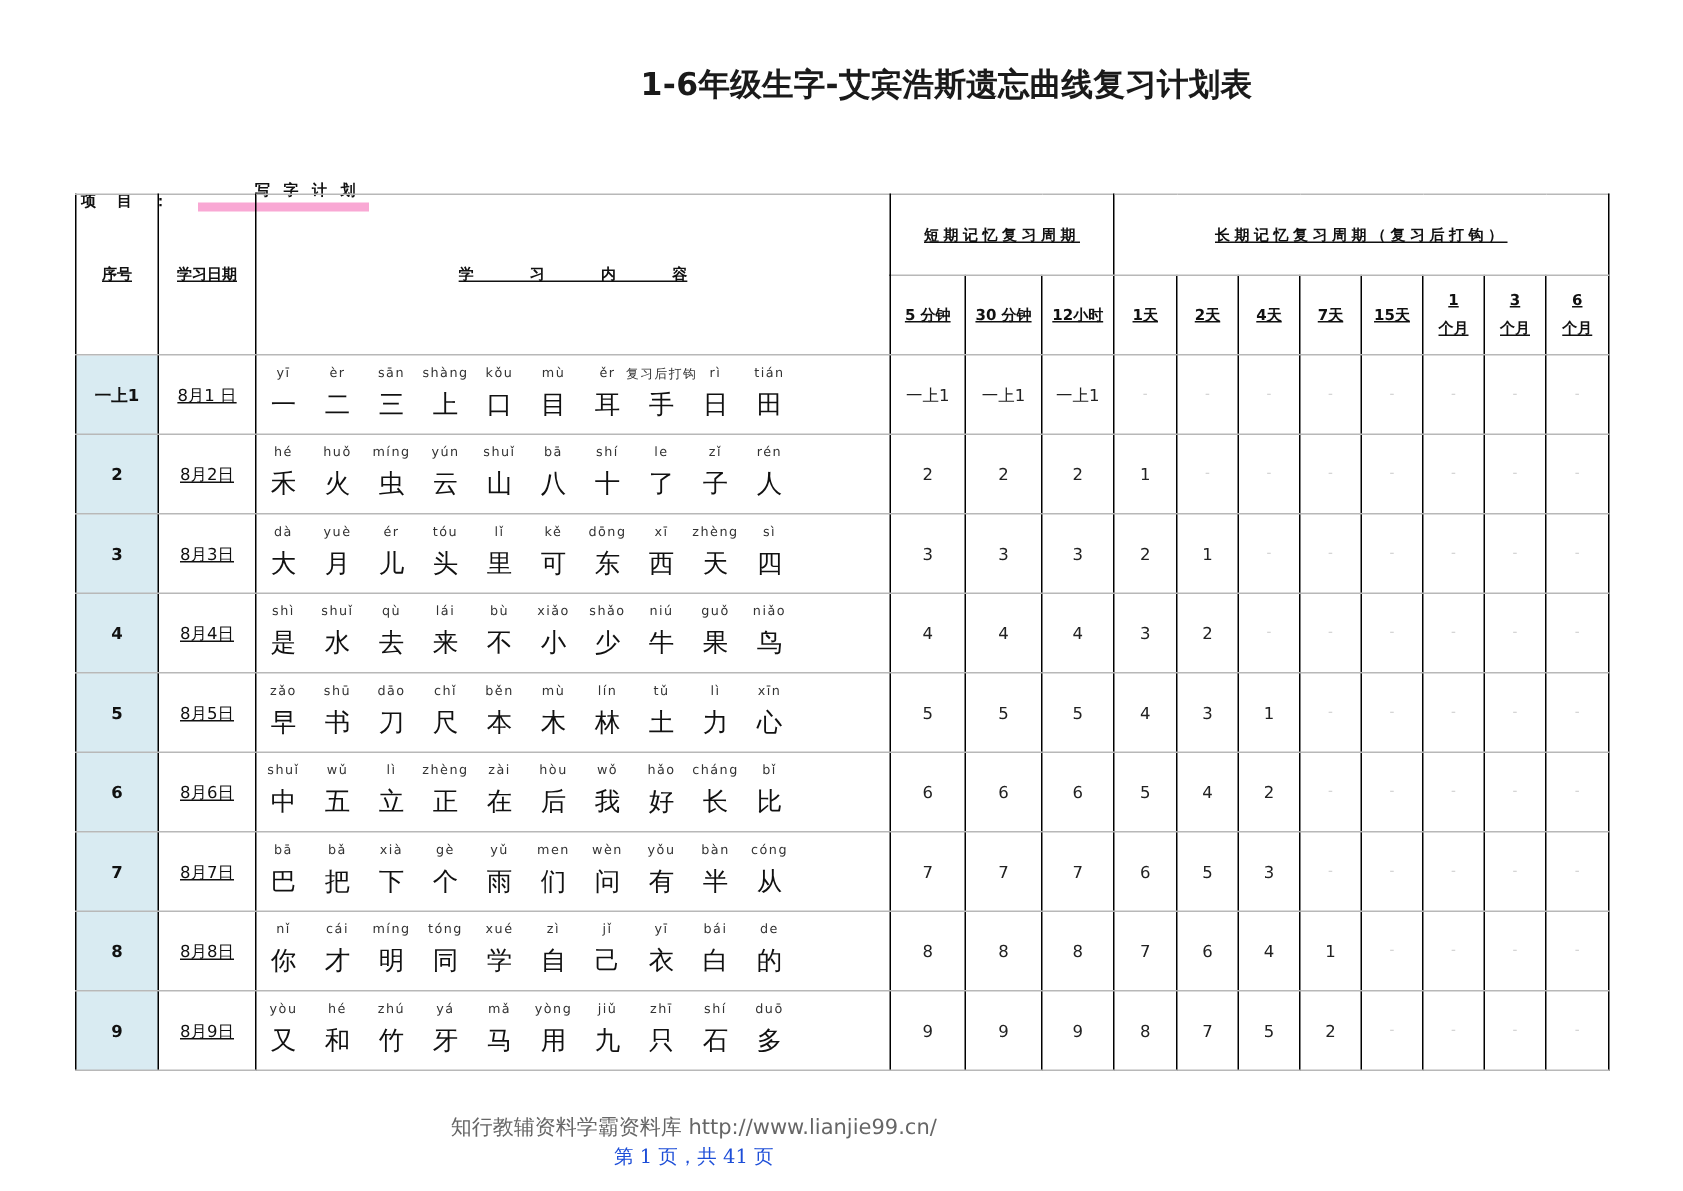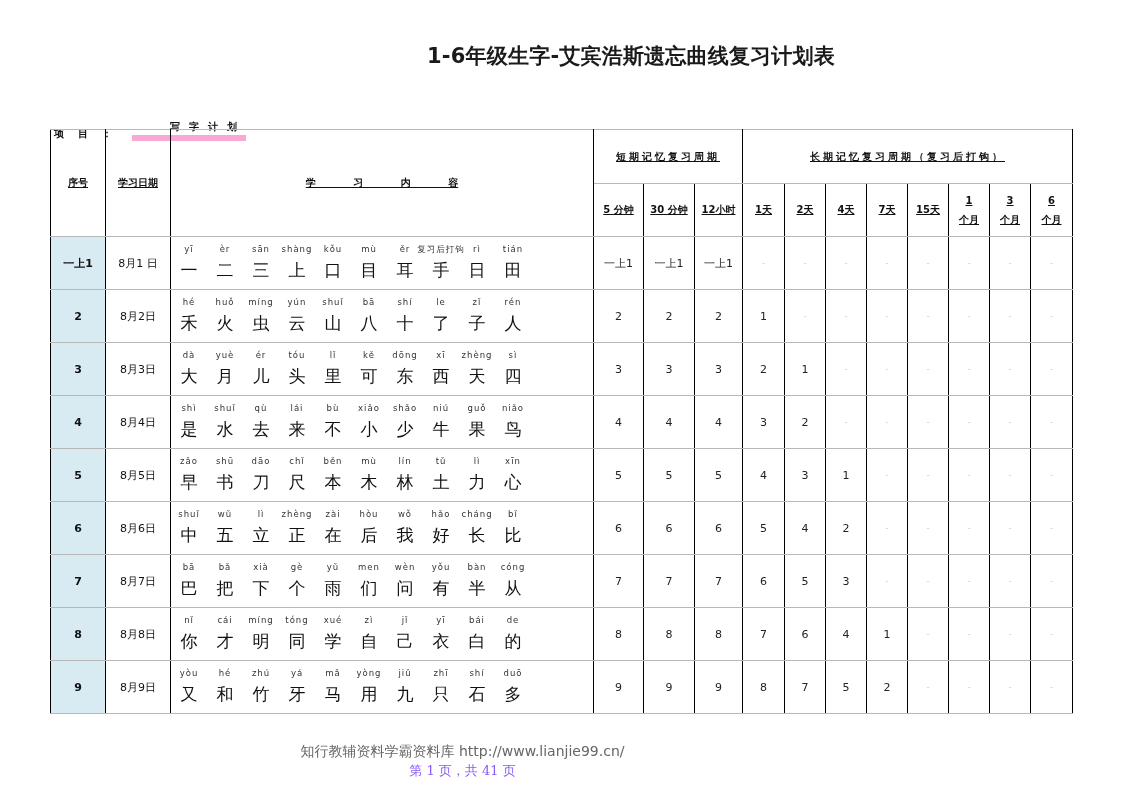--- a/index.html
+++ b/index.html
@@ -14,31 +14,31 @@
 
   table.plan { position: absolute; left: 50px; top: 129px; border-collapse: collapse; table-layout: fixed; }
   table.plan td, table.plan th { padding: 0; text-align: center; vertical-align: middle;
          border-left: 1px solid #000; border-right: 1px solid #000; border-top: 1px solid #b8b8b8; border-bottom: 1px solid #b8b8b8; }
   th { font-weight: bold; font-size: 10px; text-decoration: underline; }
   .hdr-top th.grp { height: 53px; letter-spacing: 3px; }
   .hdr-sub th { height: 52px; font-size: 10px; letter-spacing: 0; }
   .hdr-sub th.month { line-height: 19px; }
   th.content-head { letter-spacing: 0; word-spacing: 34px; }
   td.idx { background: #d9ebf2; font-weight: bold; font-size: 11px; }
-  td.date { font-size: 11px; }
+  td.date { font-size: 11px; text-decoration: underline; }
   tr.row td { height: 52px; }
   td.num { font-size: 11px; color: #222; }
   td.num.empty { color: #cfcfcf; font-size: 9px; }
   td.content { padding: 0 6px 0 22px; }
   .chars { display: flex; }
   .ch { width: 36px; text-align: center; display: flex; flex-direction: column; align-items: center; }
   .py { font-size: 8.5px; color: #333; height: 14px; letter-spacing: 1px; white-space: nowrap; font-family: "DejaVu Sans", sans-serif; }
   .hz { font-family: "DejaVu Serif", serif; font-size: 17px; color: #111; line-height: 24px; }
   .footer { position: absolute; left: 0; width: 925px; top: 743px; text-align: center; color: #666; font-size: 14px; }
-  .footer .page { color: #8b5cf6; font-family: "DejaVu Serif", serif; font-size: 13px; margin-top: 1px; }
+  .footer .page { color: #1d4ed8; font-family: "DejaVu Serif", serif; font-size: 13px; margin-top: 1px; }
 </style>
 </head>
 <body>
 
 <div class="title">1-6年级生字-艾宾浩斯遗忘曲线复习计划表</div>
 
 <div class="project">
   <span class="lbl">项目：</span>
   <span class="val">写字计划</span>
 </div>

